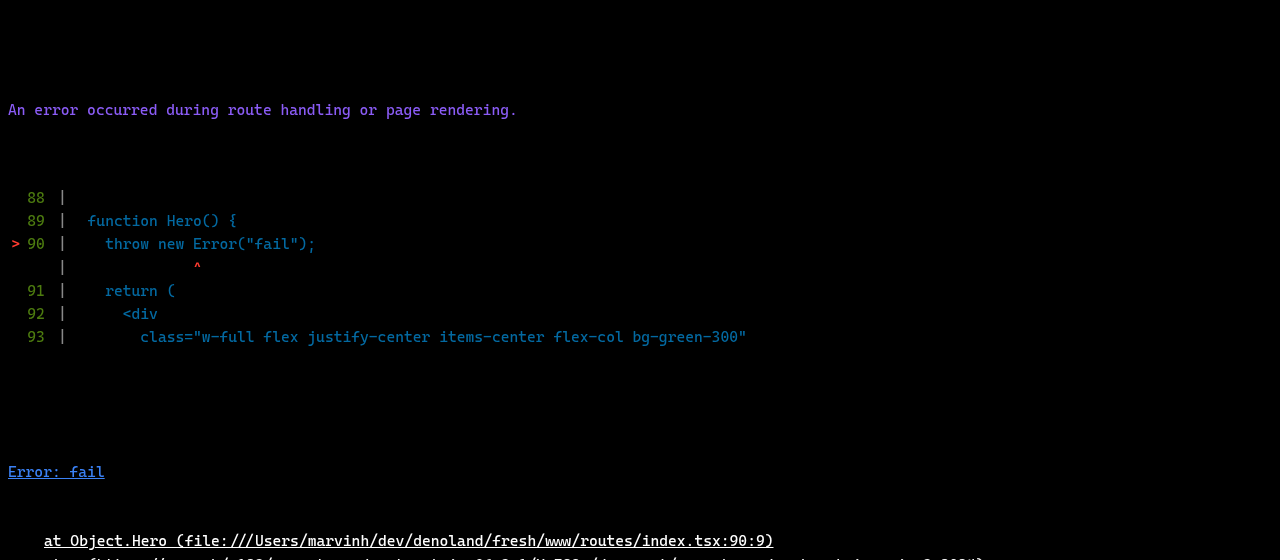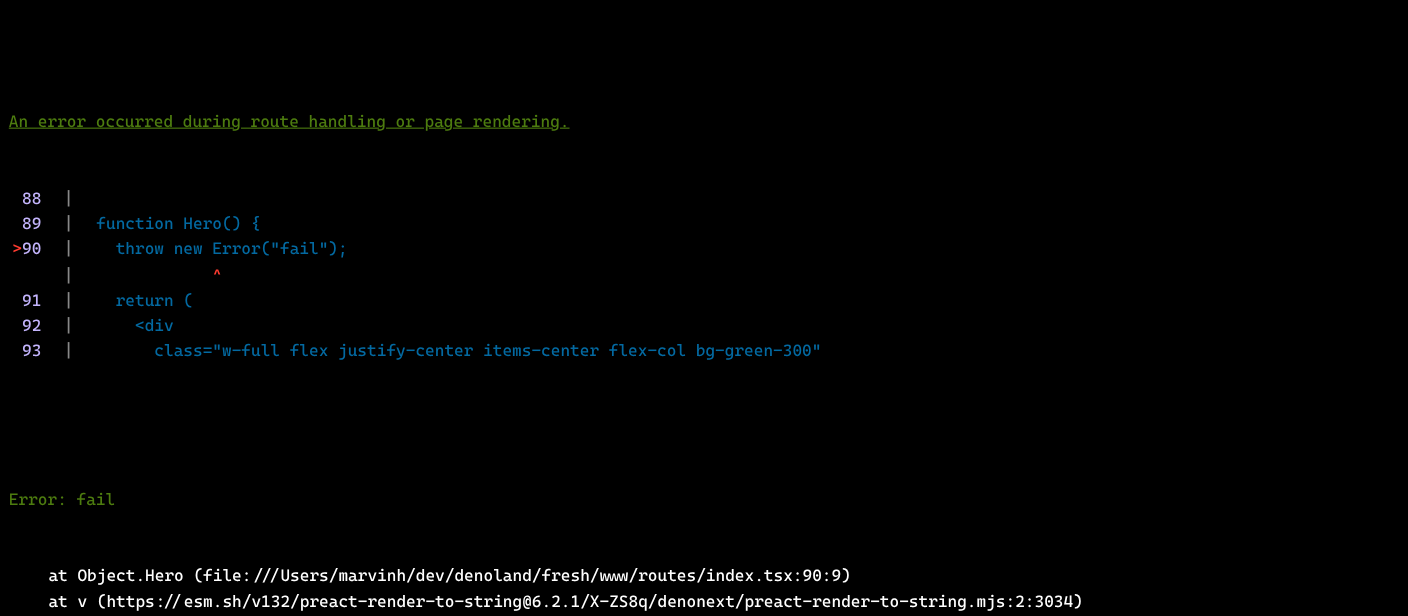--- a/index.html
+++ b/index.html
@@ -13,62 +13,64 @@
       font-family: "SF Mono", Monaco, "Cascadia Code", "Courier New", monospace;
       font-size: 15px;
       line-height: 1.55;
       padding: 6px 8px;
       width: 1280px;
       height: 560px;
       overflow: hidden;
       white-space: pre;
     }
     .error-header {
-      color: #4d7c0f;
-      text-decoration: underline;
+      color: #8b5cf6;
+      margin-bottom: 18px;
     }
     .code-block {
       margin-bottom: 18px;
     }
     .code-line {
       display: flex;
       white-space: pre;
     }
     .gutter-marker {
       color: #ff3b30;
       width: 12px;
       text-align: right;
       flex-shrink: 0;
     }
     .line-number {
-      color: #c4b5fd;
+      color: #4d7c0f;
       width: 32px;
-      text-align: left;
+      text-align: center;
       flex-shrink: 0;
       margin-right: 6px;
     }
     .pipe {
       color: #888888;
       width: 12px;
       flex-shrink: 0;
     }
     .code-content {
       color: #0369a1;
     }
     .caret-line {
       color: #ff3b30;
     }
     .stack-block {
     }
     .error-line {
-      color: #4d7c0f;
+      color: #3b82f6;
+      text-decoration: underline;
     }
     .stack-frame {
       color: #ffffff;
       padding-left: 36px;
+      text-decoration: underline;
     }
   </style>
 </head>
 <body>
 
 
 
 <div class="error-header">An error occurred during route handling or page rendering.</div>
 
 <div class="code-block" id="code-block"><div class="code-line"><span class="gutter-marker"> </span><span class="line-number">88</span><span class="pipe">|</span><span class="code-content"></span></div><div class="code-line"><span class="gutter-marker"> </span><span class="line-number">89</span><span class="pipe">|</span><span class="code-content">  function Hero() {</span></div><div class="code-line"><span class="gutter-marker">&gt;</span><span class="line-number">90</span><span class="pipe">|</span><span class="code-content">    throw new Error("fail");</span></div><div class="code-line"><span class="gutter-marker"> </span><span class="line-number"></span><span class="pipe">|</span><span class="caret-line">              ^</span></div><div class="code-line"><span class="gutter-marker"> </span><span class="line-number">91</span><span class="pipe">|</span><span class="code-content">    return (</span></div><div class="code-line"><span class="gutter-marker"> </span><span class="line-number">92</span><span class="pipe">|</span><span class="code-content">      &lt;div</span></div><div class="code-line"><span class="gutter-marker"> </span><span class="line-number">93</span><span class="pipe">|</span><span class="code-content">        class="w-full flex justify-center items-center flex-col bg-green-300"</span></div></div>

